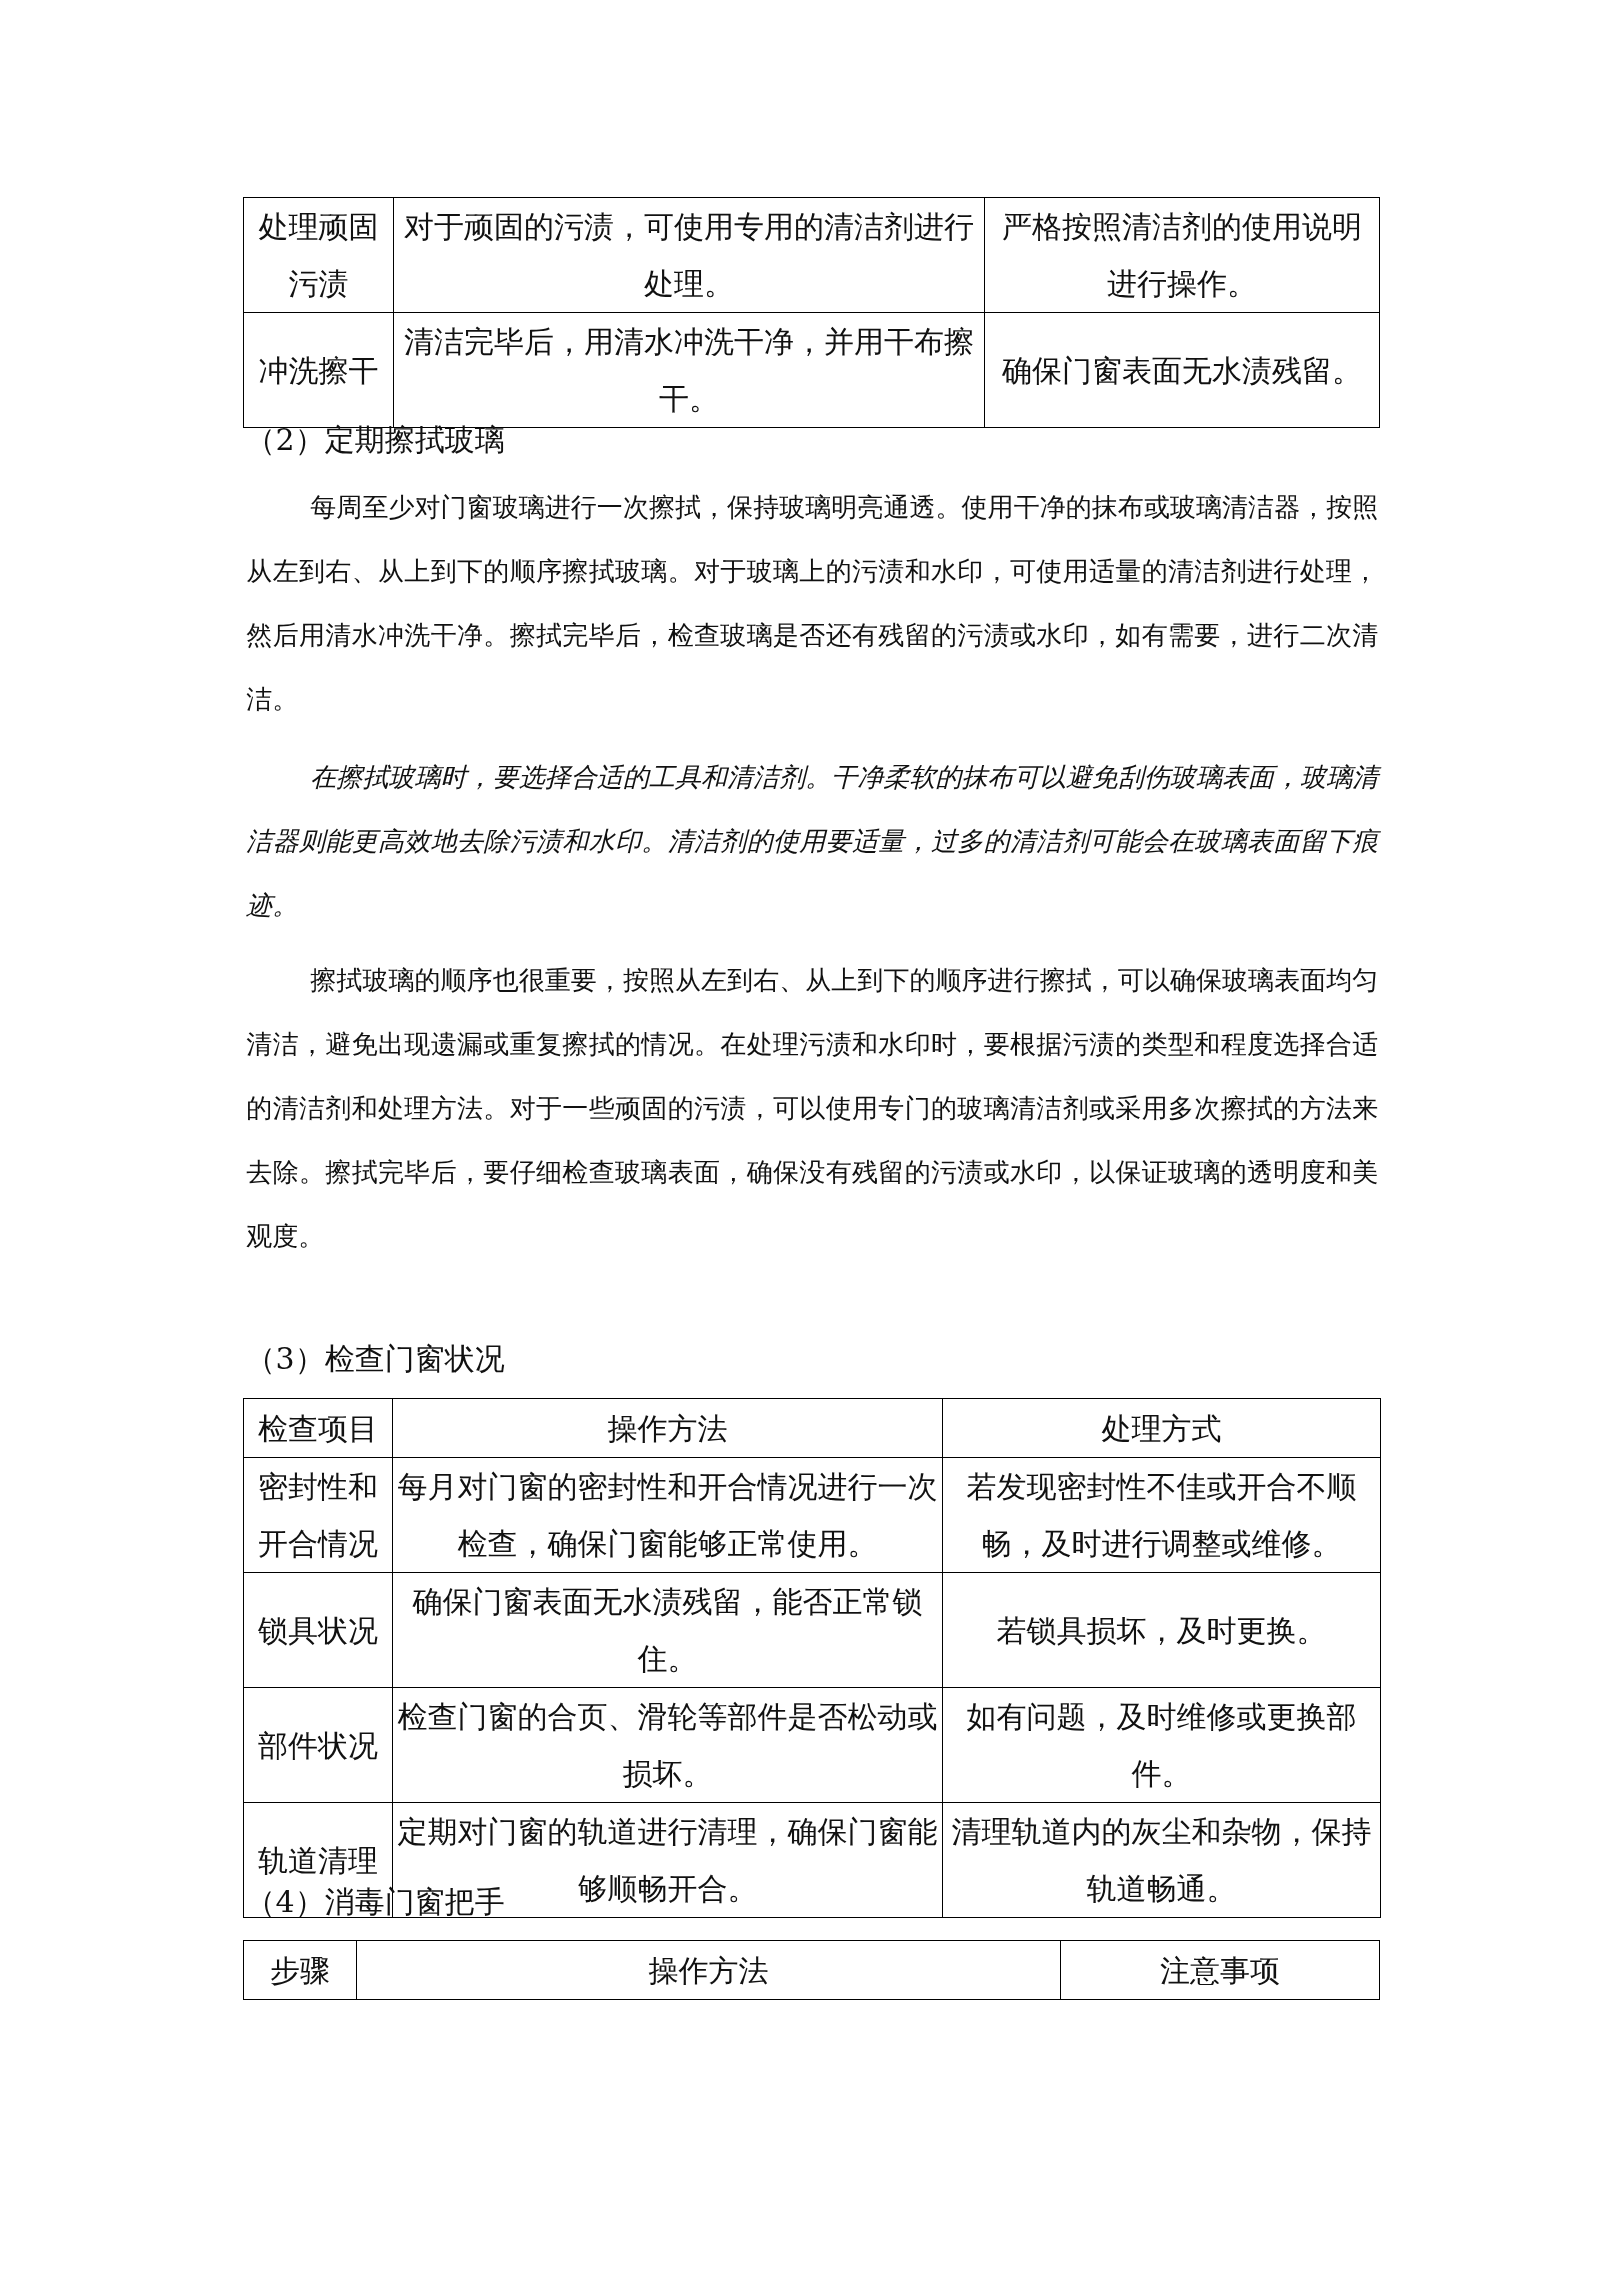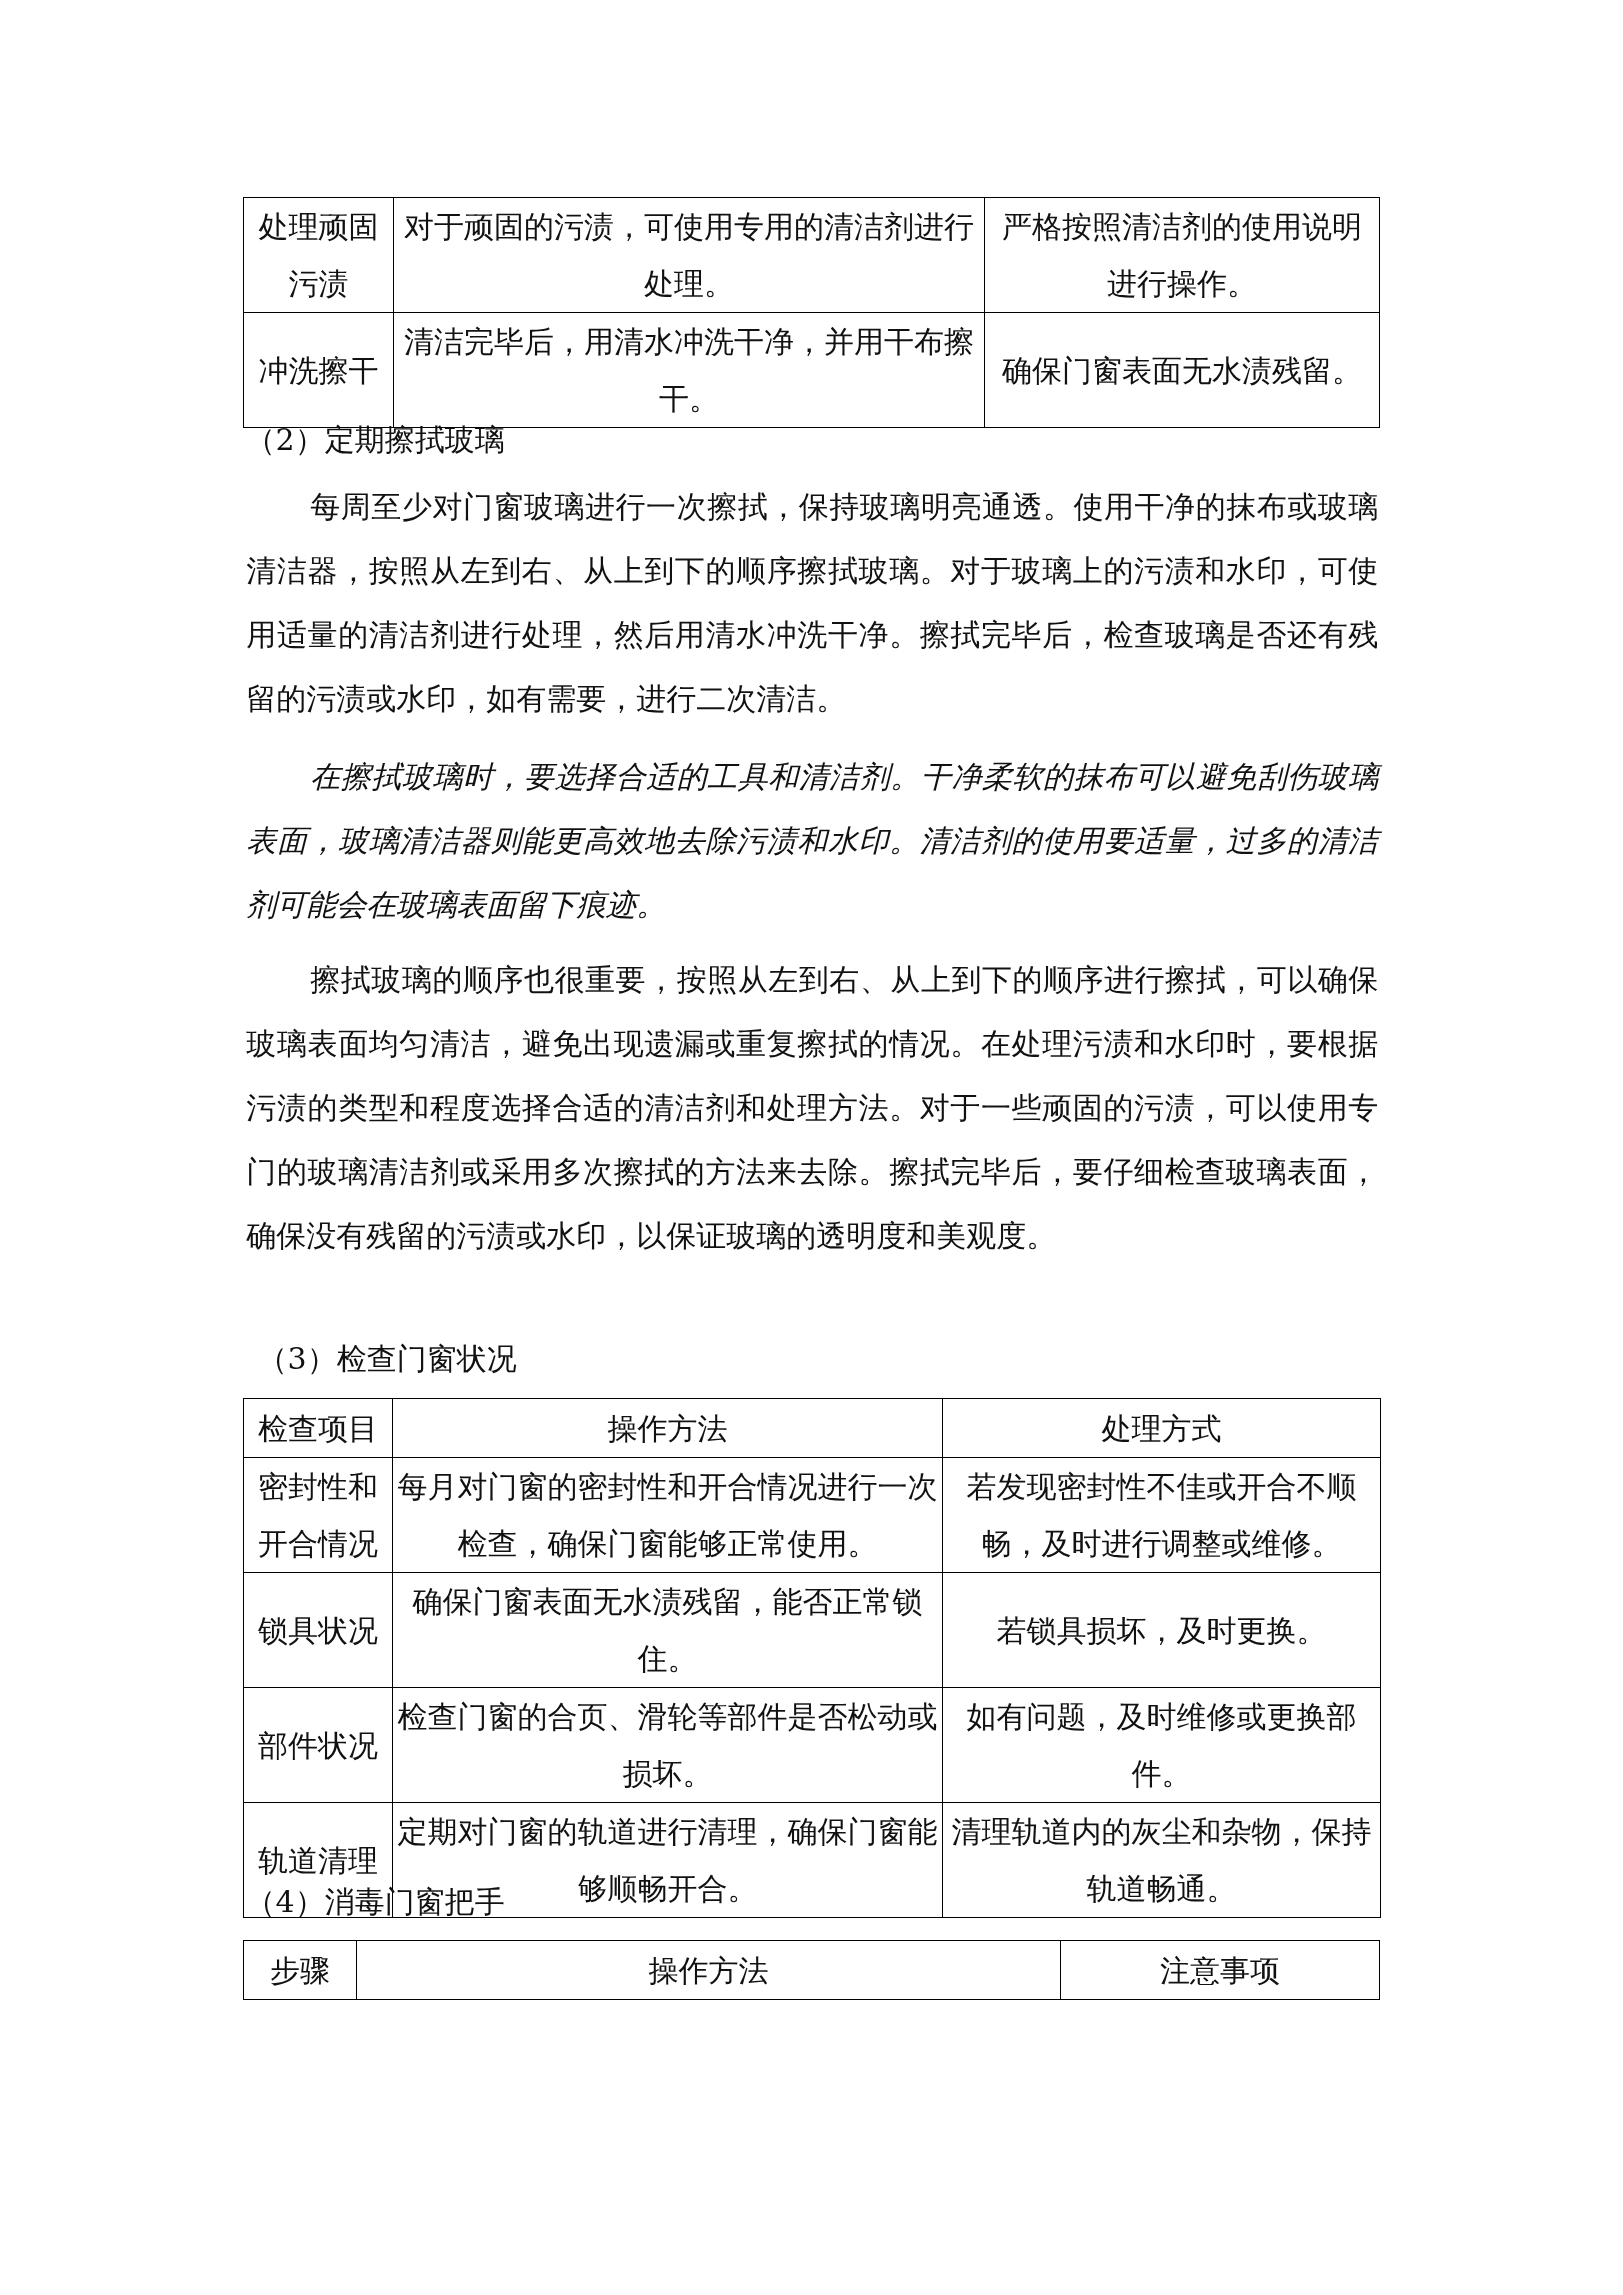--- a/index.html
+++ b/index.html
@@ -41,21 +41,21 @@
     position: absolute;
     left: 2.6px;
     font-size: 30px;
     line-height: 39px;
     white-space: nowrap;
   }
   .para {
     position: absolute;
     left: 3.3px;
     width: 1132px;
-    font-size: 30px;
+    font-size: 26px;
     line-height: 64px;
     text-indent: 64px;
     text-align: justify;
     word-break: break-all;
     margin: 0;
   }
 </style>
 </head>
 <body>
 
@@ -80,21 +80,21 @@
     </tr>
   </tbody>
     </table>
 
   <div class="heading" style="top:420px;">（2）定期擦拭玻璃</div>
 
   <p class="para" style="top:475px;">每周至少对门窗玻璃进行一次擦拭，保持玻璃明亮通透。使用干净的抹布或玻璃清洁器，按照从左到右、从上到下的顺序擦拭玻璃。对于玻璃上的污渍和水印，可使用适量的清洁剂进行处理，然后用清水冲洗干净。擦拭完毕后，检查玻璃是否还有残留的污渍或水印，如有需要，进行二次清洁。</p>
   <p class="para" style="top:745px;font-style:italic;">在擦拭玻璃时，要选择合适的工具和清洁剂。干净柔软的抹布可以避免刮伤玻璃表面，玻璃清洁器则能更高效地去除污渍和水印。清洁剂的使用要适量，过多的清洁剂可能会在玻璃表面留下痕迹。</p>
   <p class="para" style="top:948px;">擦拭玻璃的顺序也很重要，按照从左到右、从上到下的顺序进行擦拭，可以确保玻璃表面均匀清洁，避免出现遗漏或重复擦拭的情况。在处理污渍和水印时，要根据污渍的类型和程度选择合适的清洁剂和处理方法。对于一些顽固的污渍，可以使用专门的玻璃清洁剂或采用多次擦拭的方法来去除。擦拭完毕后，要仔细检查玻璃表面，确保没有残留的污渍或水印，以保证玻璃的透明度和美观度。</p>
 
-  <div class="heading" style="top:1339px;margin-left:12px;">（3）检查门窗状况</div>
+  <div class="heading" style="top:1339px;">（3）检查门窗状况</div>
 
   <table class="doc-table" style="top:1398px;">
     <colgroup>
       <col style="width:149px">
       <col style="width:550px">
       <col style="width:438px">
     </colgroup>
     <tbody>
         <tr style="height:59px;">
       <td>检查项目</td>

